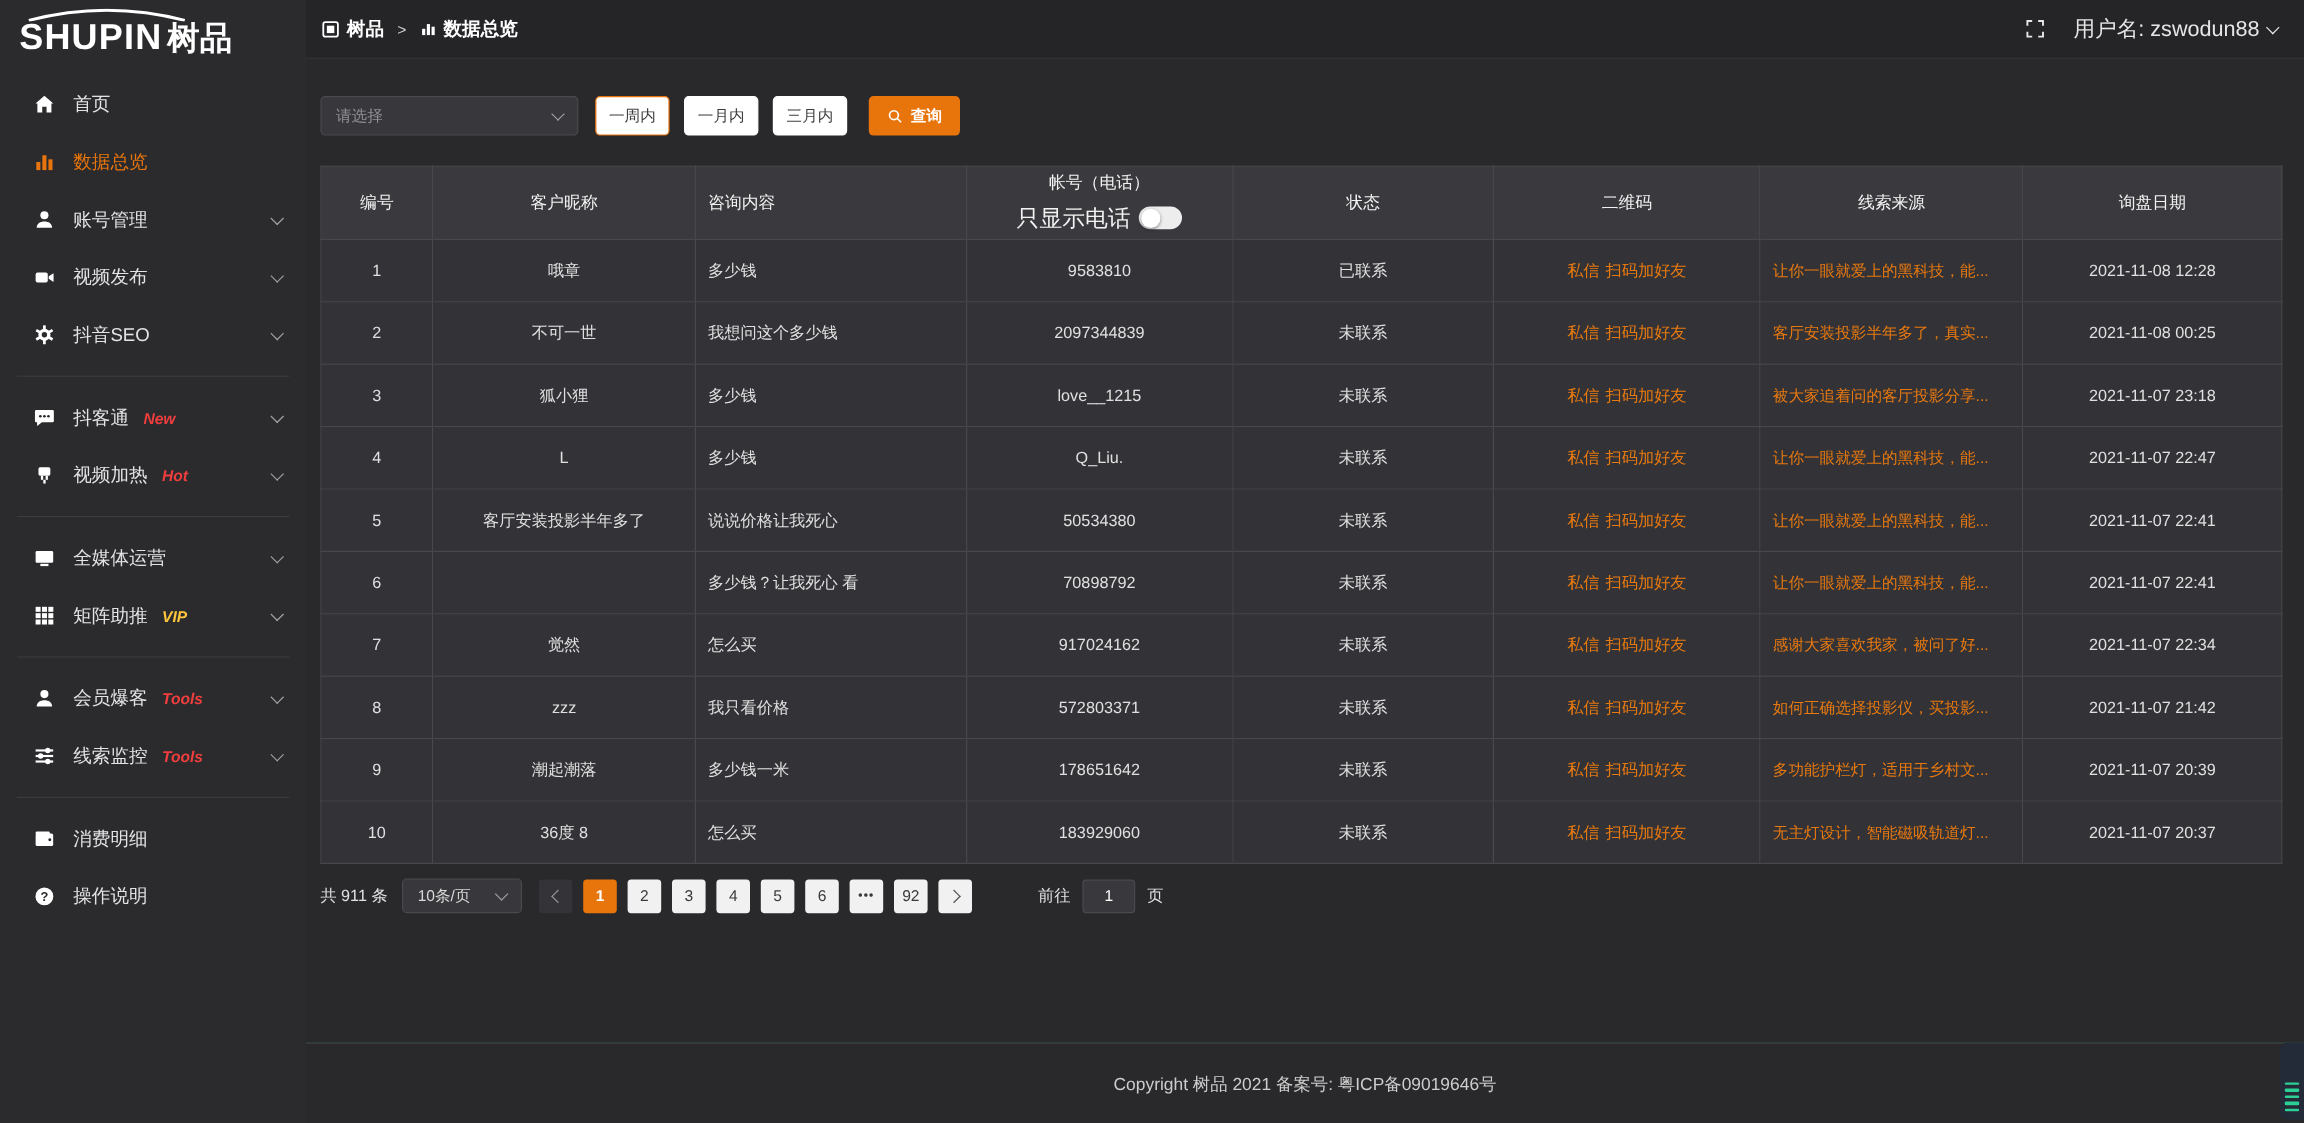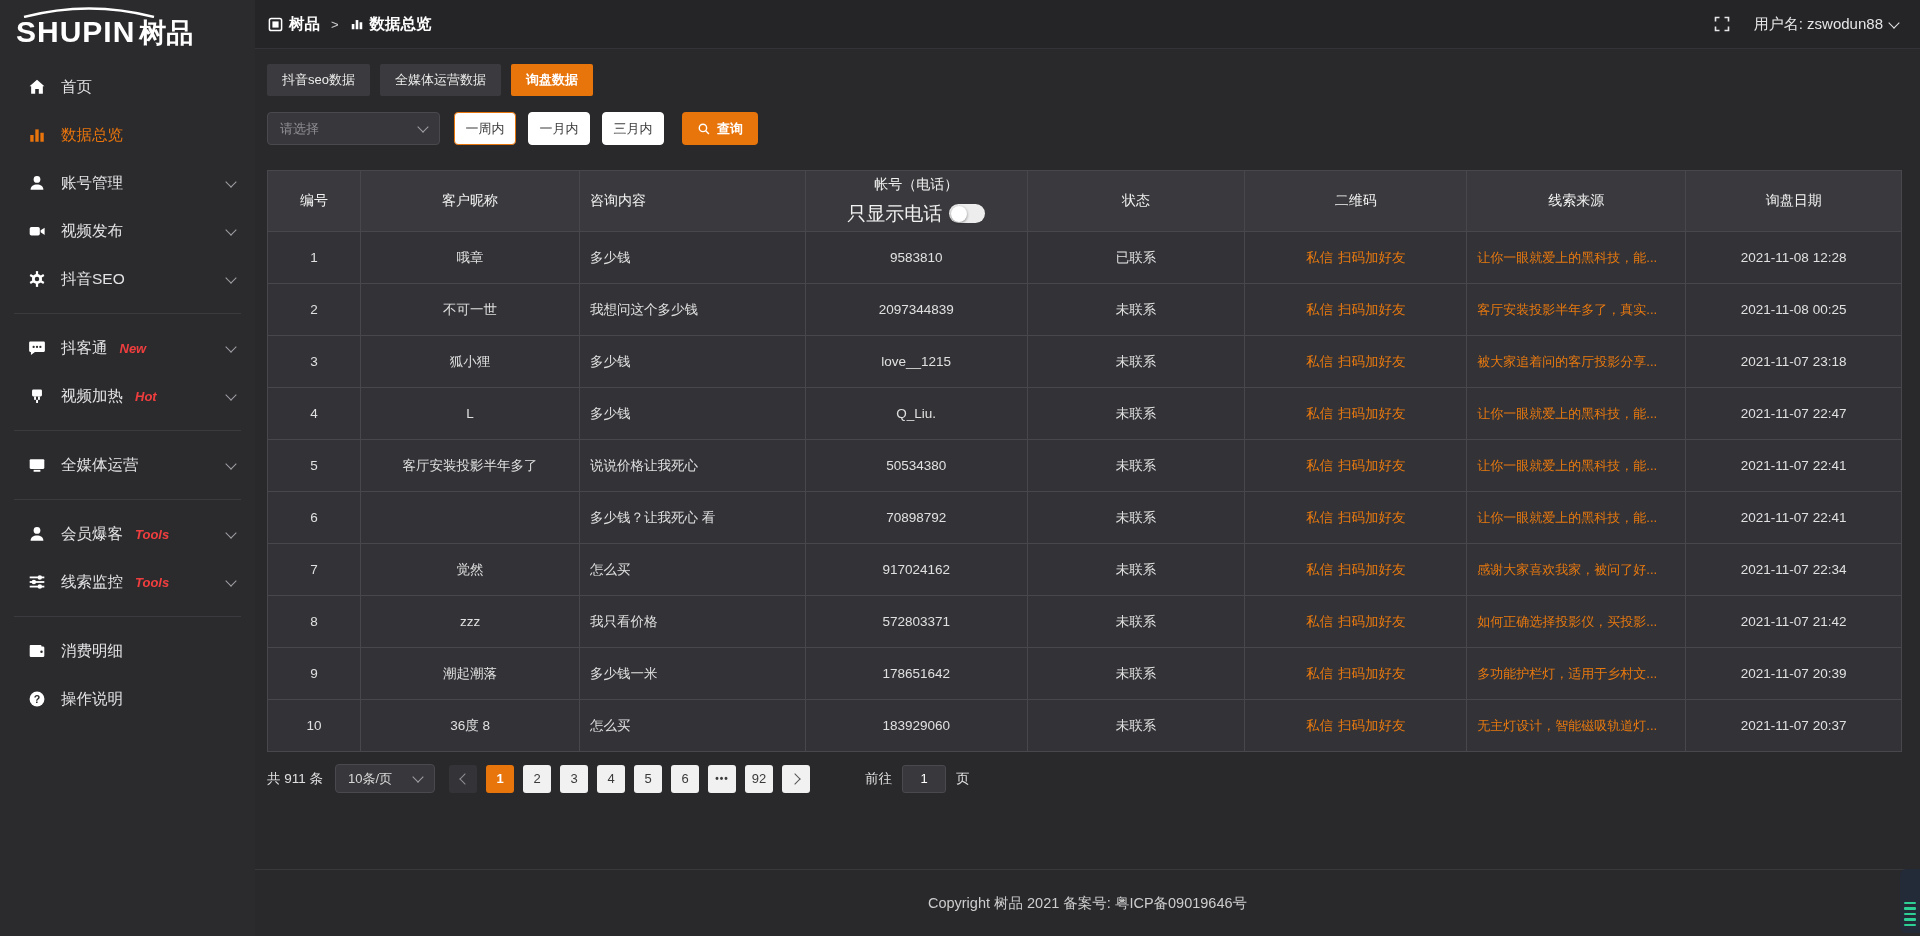--- a/index.html
+++ b/index.html
@@ -26,32 +26,32 @@
         transform:rotate(45deg);display:inline-block;margin-top:-3px;}
   .mi-chev{margin-left:auto;}
   .menu-divider{height:1px;background:#3b3b3f;margin:10px 14px;}
   
   .main-col{flex:1;display:flex;flex-direction:column;min-width:0;}
   .topbar{height:48px;min-height:48px;background:#252528;display:flex;align-items:center;
           justify-content:space-between;padding:0 22px 0 13px;border-bottom:1px solid #343438;}
   .breadcrumb{display:flex;align-items:center;gap:6px;font-size:15.5px;font-weight:bold;color:#fff;}
   .bc-icon{display:inline-flex;color:#fff;}
   .bc-sep{color:#cfcfcf;font-size:13px;margin:0 5px;font-weight:normal;}
-  .topbar-right{display:flex;align-items:center;font-size:15px;color:#e6e6e6;}
+  .topbar-right{display:flex;align-items:center;font-size:18px;color:#e6e6e6;}
   .fs-icon{margin-right:24px;display:inline-flex;cursor:pointer;}
   .username{cursor:pointer;}
   .chev-user{border-color:#e6e6e6;margin-left:7px;}
   
   .content{flex:1;padding:15px 18px 0 12px;background:#29292c;}
   .tabs{display:flex;gap:10px;}
   .tab{height:32px;padding:0 15px;background:#3b3b3f;color:#ececec;font-size:13px;border:none;
        border-radius:2px;cursor:pointer;font-family:inherit;}
   .tab.active{background:#e8740c;color:#fff;font-weight:bold;}
   .filters{margin-top:16px;display:flex;align-items:center;}
-  .select{width:173px;height:33px;background:#38383c;border:1px solid #4a4a4e;border-radius:4px;
+  .select{width:215px;height:33px;background:#38383c;border:1px solid #4a4a4e;border-radius:4px;
           display:flex;align-items:center;justify-content:space-between;padding:0 12px;
           font-size:13px;color:#8f8f94;box-sizing:border-box;cursor:pointer;}
   .range-group{display:flex;gap:12px;margin-left:14px;}
   .range-btn{width:62px;height:33px;background:#fff;color:#3c3c3c;border:1px solid #fff;border-radius:4px;
              font-size:13px;cursor:pointer;font-family:inherit;box-sizing:border-box;}
   .range-btn.active{border-color:#e8740c;}
   .search-btn{margin-left:18px;height:33px;padding:0 15px;background:#e8740c;color:#fff;border:none;
               border-radius:4px;font-size:13px;display:flex;align-items:center;gap:6px;cursor:pointer;
               font-family:inherit;font-weight:bold;}
   
@@ -197,20 +197,38 @@
         <div class="menu-item">
           <span class="mi-icon">
             <svg viewBox="0 0 16 16" fill="currentColor">
               <rect x="1.5" y="2.8" width="13" height="8.7" rx="1"></rect>
               <rect x="5" y="12.3" width="6" height="1.7"></rect>
             </svg>
           </span>
           <span class="mi-label">全媒体运营</span>
           <span class="chev mi-chev"></span>
         </div>
+        <div class="menu-item">
+          <span class="mi-icon">
+            <svg viewBox="0 0 16 16" fill="currentColor">
+              <rect x="1.5" y="1.5" width="3.7" height="3.7"></rect>
+              <rect x="6.2" y="1.5" width="3.7" height="3.7"></rect>
+              <rect x="10.9" y="1.5" width="3.7" height="3.7"></rect>
+              <rect x="1.5" y="6.2" width="3.7" height="3.7"></rect>
+              <rect x="6.2" y="6.2" width="3.7" height="3.7"></rect>
+              <rect x="10.9" y="6.2" width="3.7" height="3.7"></rect>
+              <rect x="1.5" y="10.9" width="3.7" height="3.7"></rect>
+              <rect x="6.2" y="10.9" width="3.7" height="3.7"></rect>
+              <rect x="10.9" y="10.9" width="3.7" height="3.7"></rect>
+            </svg>
+          </span>
+          <span class="mi-label">矩阵助推</span>
+          <span class="mi-badge gold">VIP</span>
+          <span class="chev mi-chev"></span>
+        </div>
         <div class="menu-divider"></div>
         <div class="menu-item">
           <span class="mi-icon">
             <svg viewBox="0 0 16 16" fill="currentColor">
               <circle cx="8" cy="4.8" r="3"></circle>
               <path d="M2.3 14c0-3.1 2.6-4.6 5.7-4.6s5.7 1.5 5.7 4.6Z"></path>
             </svg>
           </span>
           <span class="mi-label">会员爆客</span>
           <span class="mi-badge red">Tools</span>
@@ -281,25 +299,20 @@
               <path d="M1.5 5.5v-4h4 M10.5 1.5h4v4 M14.5 10.5v4h-4 M5.5 14.5h-4v-4" stroke="#e6e6e6" stroke-width="1.6" fill="none"></path>
             </svg>
         </span>
         <span class="username">用户名: zswodun88</span>
         <span class="chev chev-user"></span>
       </div>
     </header>
 
     <main class="content">
 
-      <div class="tabs" id="tabs">
-          <button class="tab">抖音seo数据</button>
-          <button class="tab">全媒体运营数据</button>
-          <button class="tab active">询盘数据</button>
-        </div>
 
       <div class="filters">
         <div class="select">
           <span class="select-label">请选择</span>
           <span class="chev"></span>
         </div>
         <div class="range-group" id="range-buttons">
             <button class="range-btn active">一周内</button>
             <button class="range-btn">一月内</button>
             <button class="range-btn">三月内</button>

